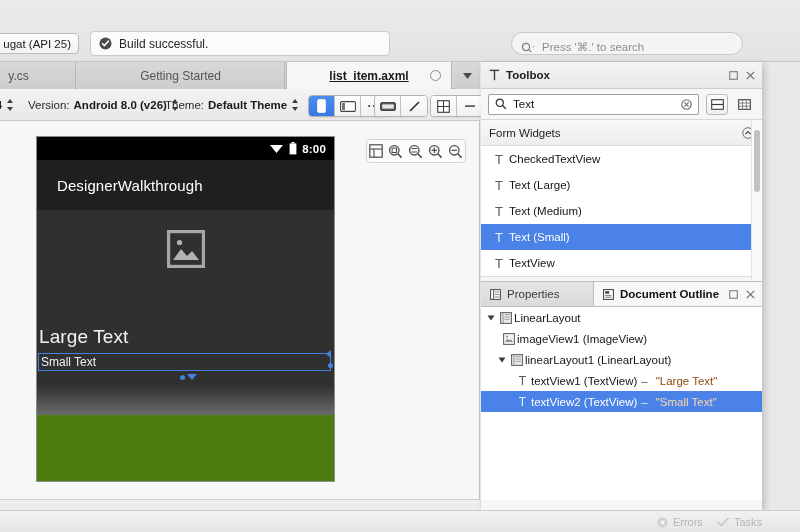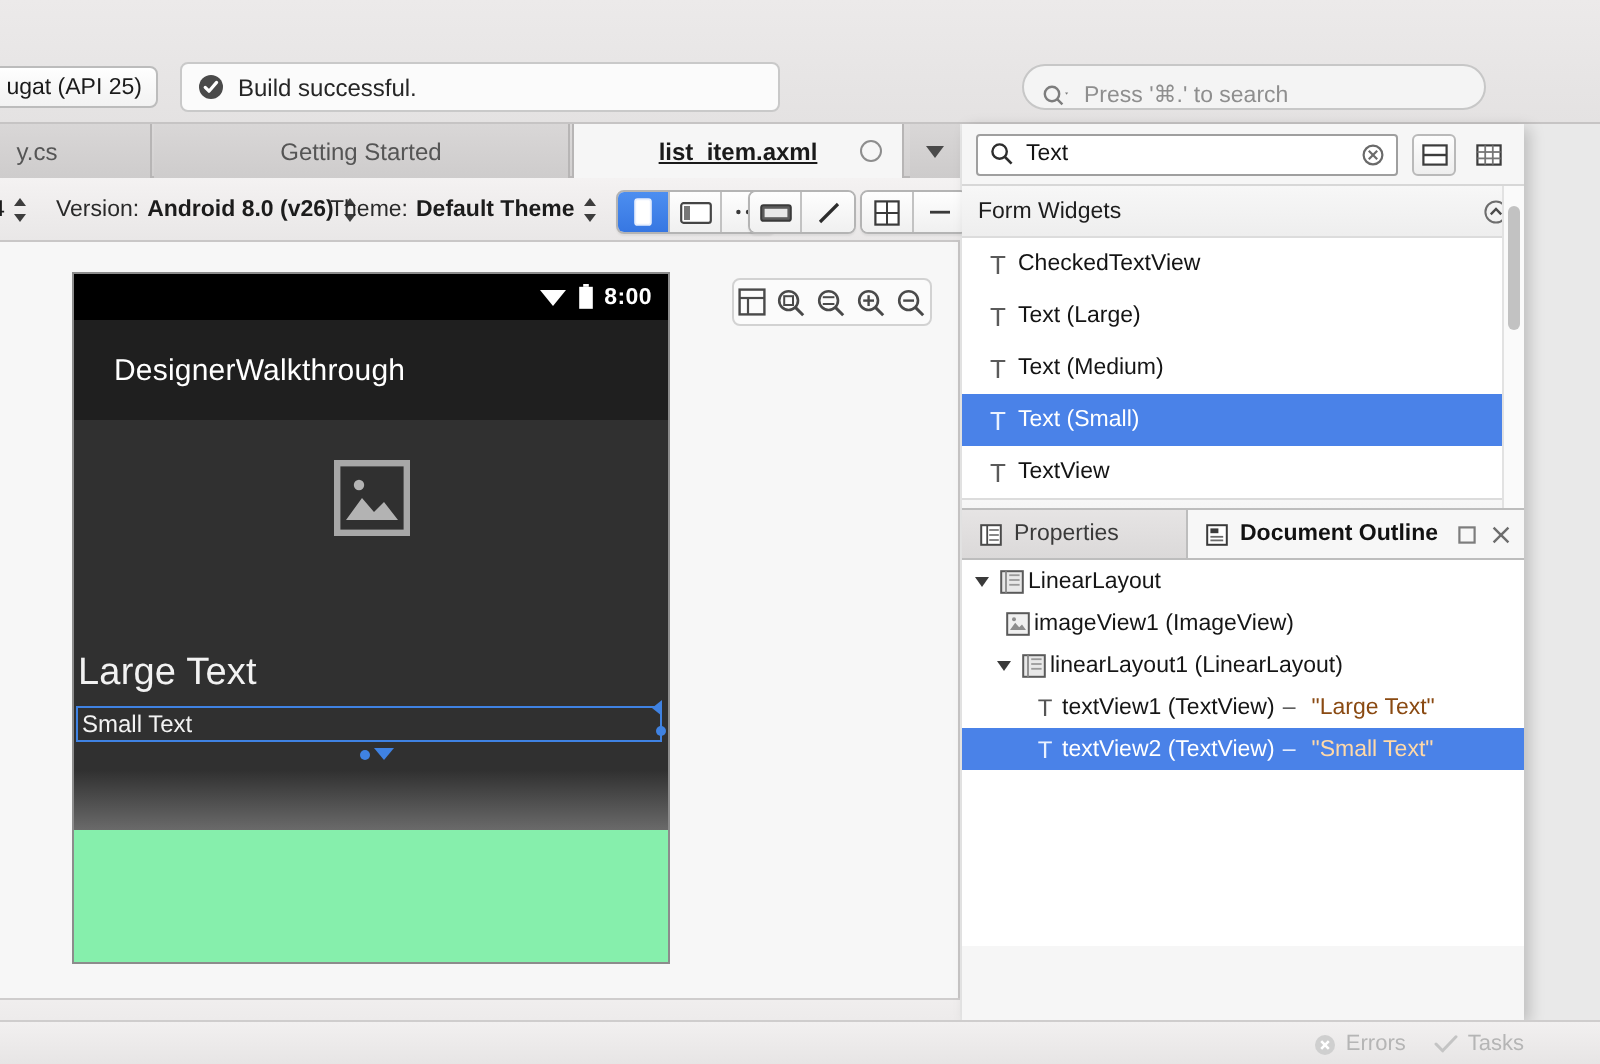--- a/index.html
+++ b/index.html
@@ -144,21 +144,21 @@
     position:absolute; left:366px; top:139px;
     width:100px; height:24px;
     background:#fbfbfb; border:1px solid #d2d2d2; border-radius:4px;
     display:flex; align-items:center; justify-content:space-around;
     box-sizing:border-box;
   }
 
   
   .device {
     position:absolute; left:36px; top:136px; width:299px; height:346px;
-    background:#86efac;
+    background:#4d7c0f;
     border:1px solid #8c8c8c;
     box-sizing:border-box;
     overflow:hidden;
     text-align:right;
   }
   .dev-statusbar {
     height:23px; background:#000; position:relative;
     display:flex; align-items:center; justify-content:flex-end; padding-right:8px;
   }
   .dev-statusbar .clock { color:#fff; font-size:11.5px; font-weight:bold; margin-left:5px; letter-spacing:.2px;}
@@ -508,20 +508,42 @@
             <line x1="3.6" y1="6.3" x2="9" y2="6.3" stroke="#4a4a4a" stroke-width="1.2"></line>
           </svg>
       </span>
     </div>
   </div>
 
   <div class="canvas-bottom-strip"></div>
 
   <div class="rightwrap">
 
+    <div class="panel-head">
+      <span class="glyphT">
+        <svg width="11" height="12" viewBox="0 0 11 12">
+            <line x1="0.8" y1="1.4" x2="10.2" y2="1.4" stroke="#3c3c3c" stroke-width="1.4"></line>
+            <line x1="5.5" y1="1.4" x2="5.5" y2="11.2" stroke="#3c3c3c" stroke-width="1.4"></line>
+          </svg>
+      </span>
+      <span class="ttl">Toolbox</span>
+      <span class="ctrl">
+        <span>
+          <svg width="9" height="9" viewBox="0 0 9 9">
+              <rect x="0.7" y="0.7" width="7.6" height="7.6" fill="none" stroke="#7d7d7d" stroke-width="1.1"></rect>
+            </svg>
+        </span>
+        <span>
+          <svg width="9" height="9" viewBox="0 0 9 9">
+              <line x1="0.8" y1="0.8" x2="8.2" y2="8.2" stroke="#6d6d6d" stroke-width="1.2"></line>
+              <line x1="8.2" y1="0.8" x2="0.8" y2="8.2" stroke="#6d6d6d" stroke-width="1.2"></line>
+            </svg>
+        </span>
+      </span>
+    </div>
 
     <div class="tb-searchrow">
       <div class="tb-search">
         <span>
           <svg width="12" height="12" viewBox="0 0 12 12">
               <circle cx="4.8" cy="4.8" r="3.6" fill="none" stroke="#2d2d2d" stroke-width="1.2"></circle>
               <line x1="7.5" y1="7.5" x2="10.8" y2="10.8" stroke="#2d2d2d" stroke-width="1.3"></line>
             </svg>
         </span>
         <span class="val">Text</span>

